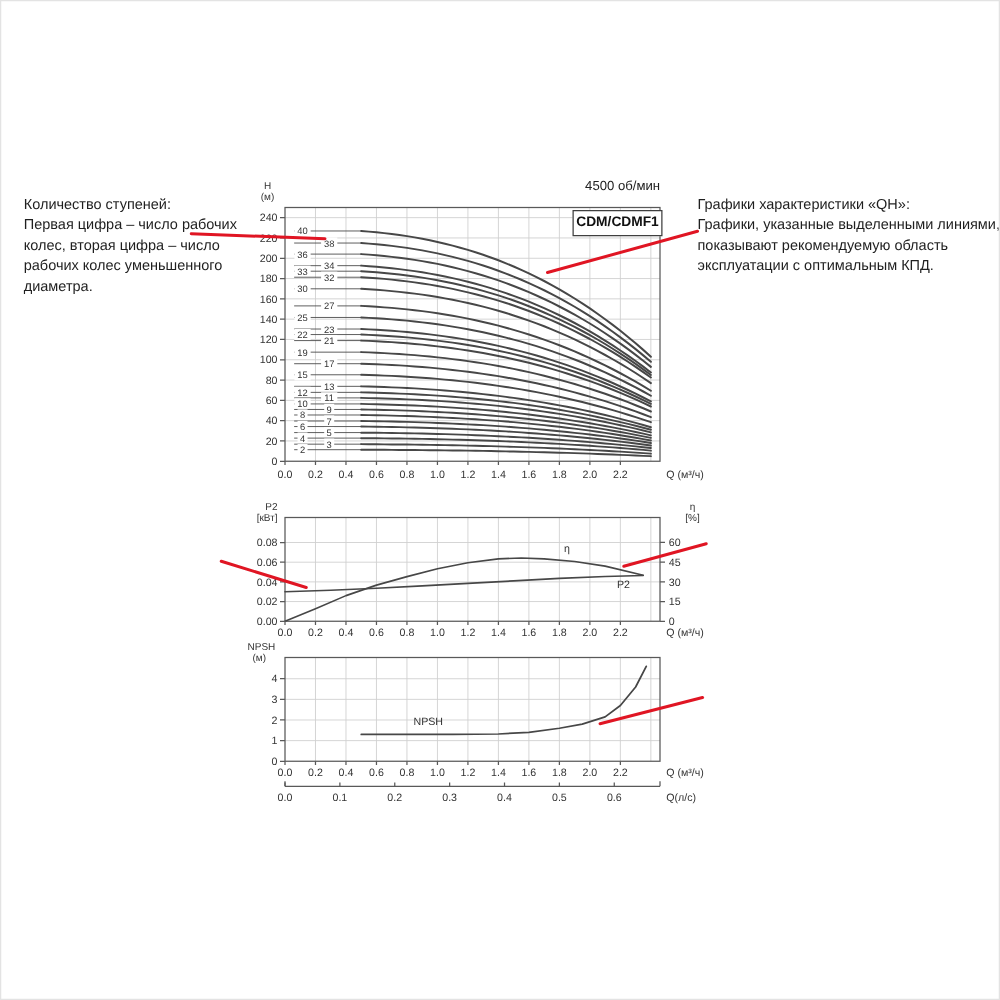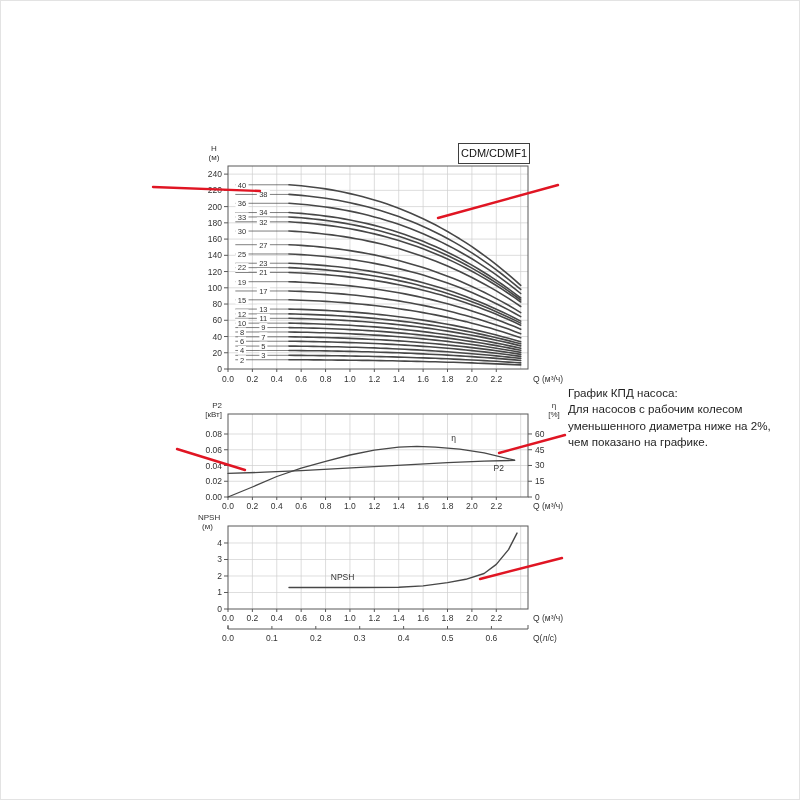--- a/index.html
+++ b/index.html
@@ -3,35 +3,40 @@
 <meta charset="utf-8">
 <style>
   html,body{margin:0;padding:0;background:#fff;}
   .page{position:relative;width:800px;height:800px;background:#ffffff;border:1px solid #e3e3e3;box-sizing:border-box;
         font-family:"Liberation Sans",sans-serif;overflow:hidden;}
   .ann{position:absolute;font-size:11.6px;line-height:16.4px;color:#1f1f1f;white-space:pre;}
   svg.chart{position:absolute;z-index:1;}
   #overlay{position:absolute;left:0;top:0;z-index:10;pointer-events:none;}
   .speed{position:absolute;left:398px;top:142px;width:129px;text-align:right;
          font-size:10.5px;color:#222;z-index:2;}
-  .model{position:absolute;left:457px;top:142px;width:70px;height:19px;border:1.4px solid #3f3f3f;
-         background:#fff;text-align:center;font-size:11px;font-weight:normal;line-height:19px;color:#111;z-index:3;}
+  .model{position:absolute;left:457px;top:167px;width:70px;height:19px;border:1.4px solid #3f3f3f;
+         background:#fff;text-align:center;font-size:11px;font-weight:bold;line-height:19px;color:#111;z-index:3;}
 </style>
 </head>
 <body>
 
 <div class="page">
 
-
-
-
-  <div class="ann" style="left:567px;top:384px;">График КПД насоса:
-Для насосов с рабочим колесом
-уменьшенного диаметра ниже на 2%,
-чем показано на графике.</div>
+  <div class="ann" style="left:18px;top:155px;">Количество ступеней:
+Первая цифра – число рабочих
+колес, вторая цифра – число
+рабочих колес уменьшенного
+диаметра.</div>
+
+  <div class="ann" style="left:557px;top:155px;">Графики характеристики «QH»:
+Графики, указанные выделенными линиями,
+показывают рекомендуемую область
+эксплуатации с оптимальным КПД.</div>
+
+
 
 
   <div class="speed">4500 об/мин</div>
   <div class="model">CDM/CDMF1</div>
 
   <svg class="chart" id="qh-svg" style="left:195px;top:138px;" width="385" height="258">
       <line x1="56.390243902439025" y1="27" x2="56.390243902439025" y2="230" stroke="#cfcfcf" stroke-width="0.7"></line>
       <line x1="80.78048780487805" y1="27" x2="80.78048780487805" y2="230" stroke="#cfcfcf" stroke-width="0.7"></line>
       <line x1="105.17073170731709" y1="27" x2="105.17073170731709" y2="230" stroke="#cfcfcf" stroke-width="0.7"></line>
       <line x1="129.5609756097561" y1="27" x2="129.5609756097561" y2="230" stroke="#cfcfcf" stroke-width="0.7"></line>

